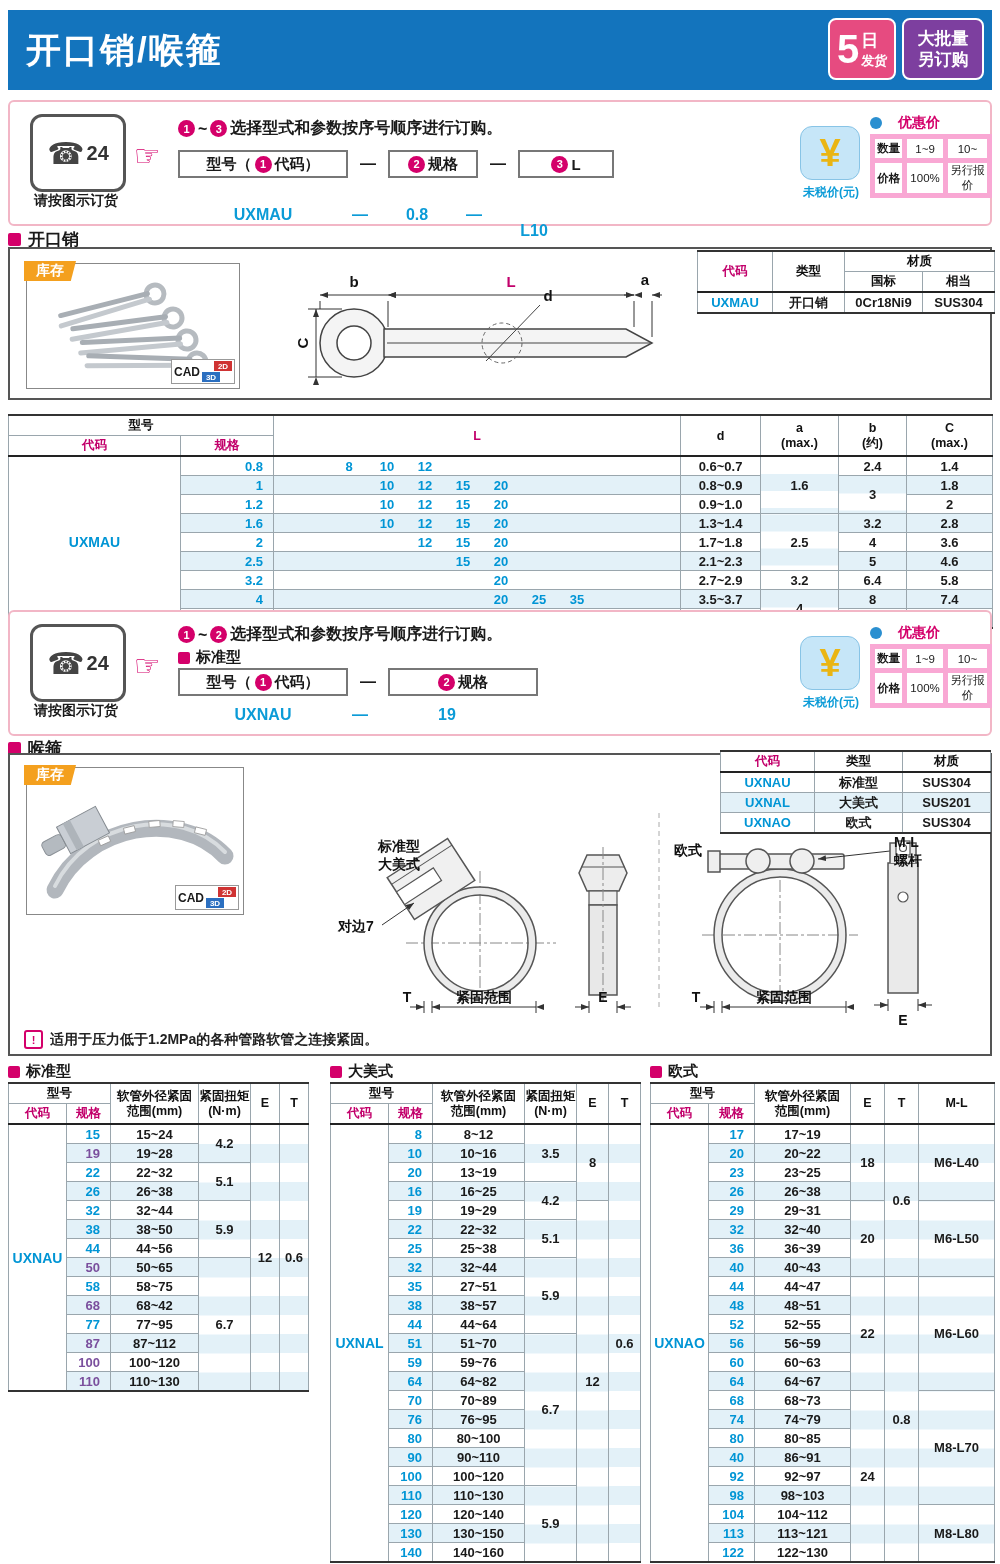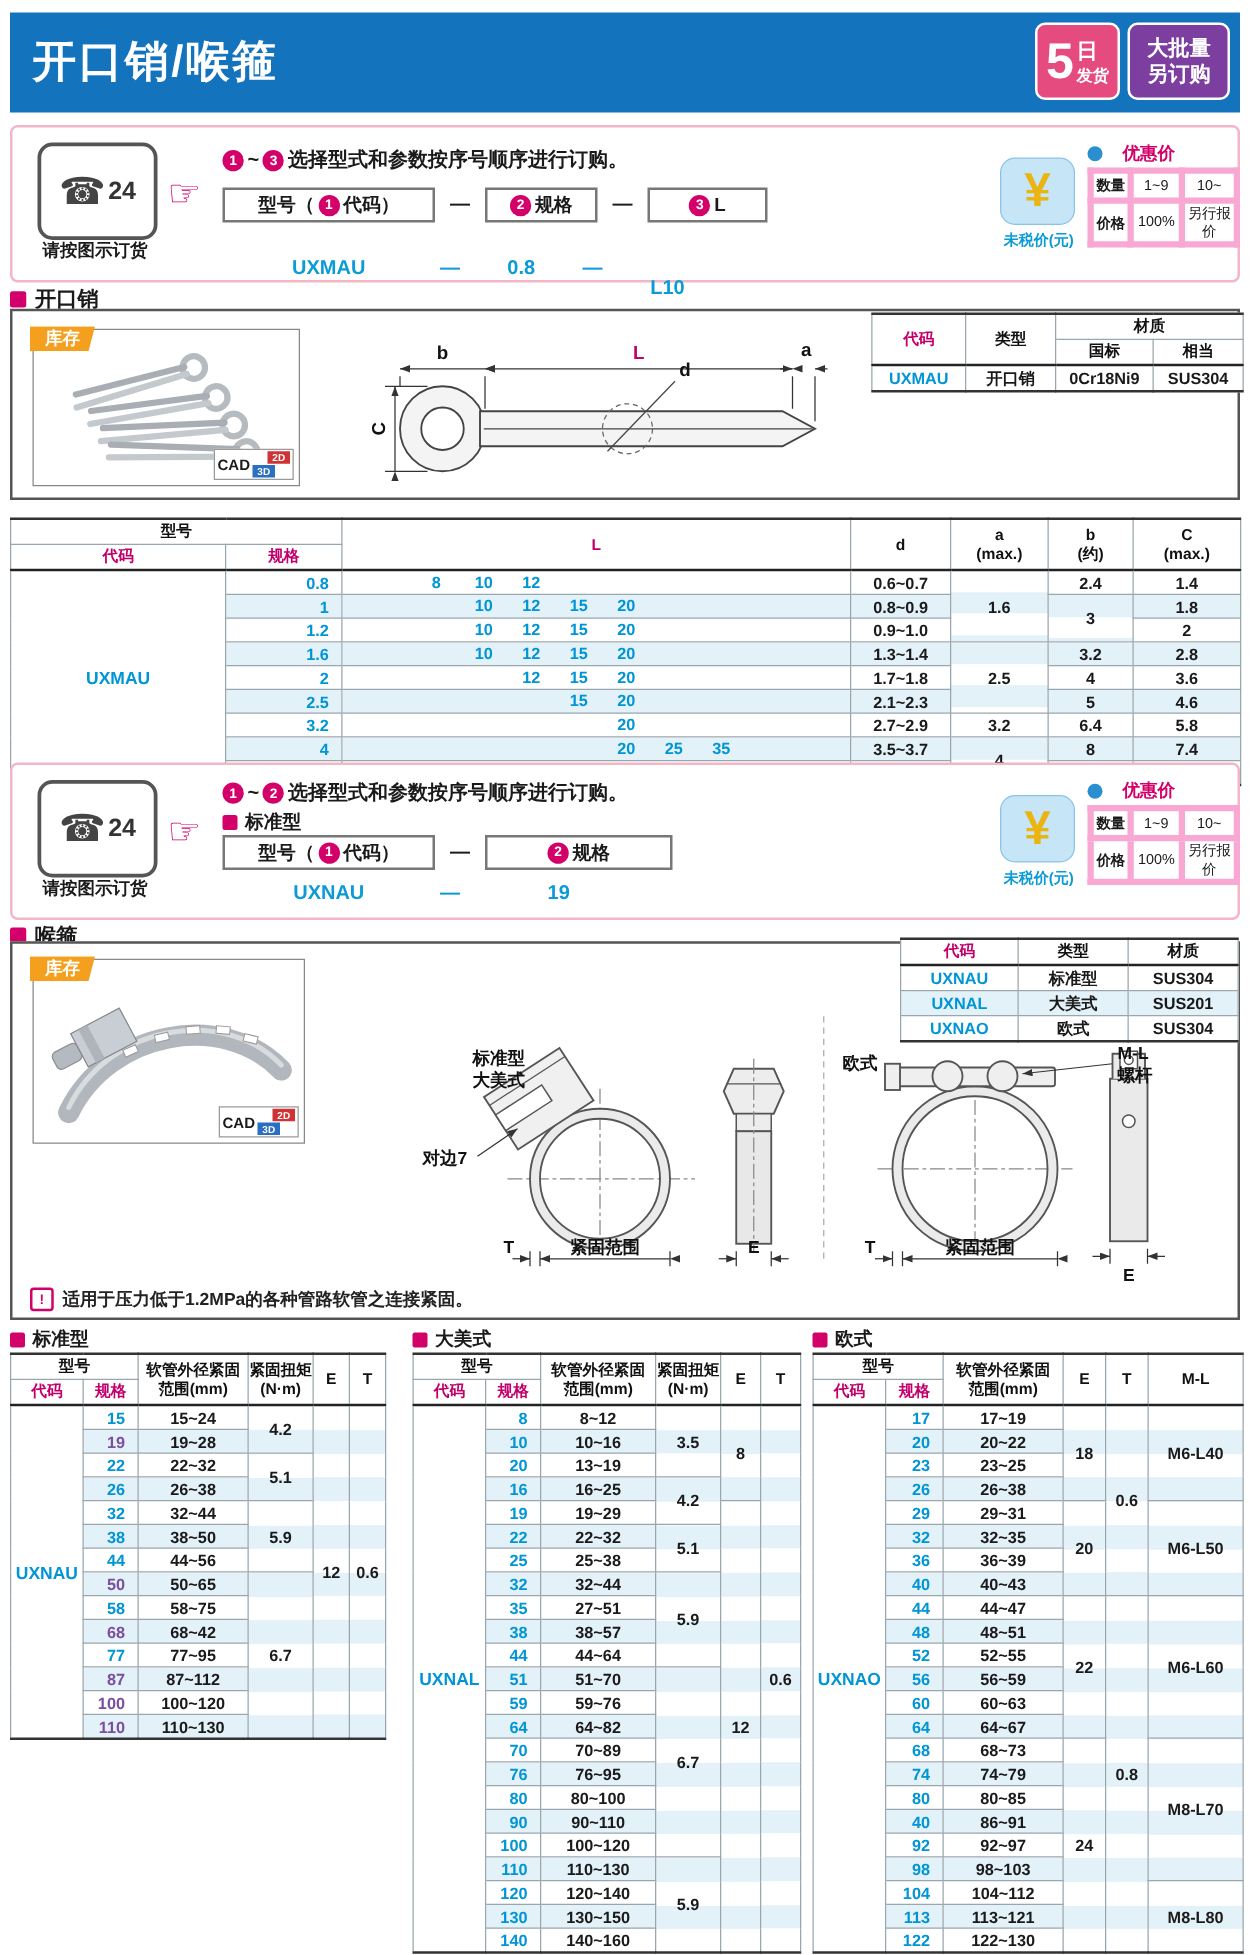--- a/index.html
+++ b/index.html
@@ -886,21 +886,21 @@
             <td class="rangeCell">26~38</td>
           </tr>
           <tr>
             <td class="specCell">29</td>
             <td class="rangeCell">29~31</td>
             <td class="grpCell" rowspan="4" style="background: repeating-linear-gradient(rgb(255, 255, 255) 0px, rgb(255, 255, 255) 19px, rgb(227, 241, 248) 19px, rgb(227, 241, 248) 38px);">20</td>
             <td class="grpCell" rowspan="4" style="background: repeating-linear-gradient(rgb(255, 255, 255) 0px, rgb(255, 255, 255) 19px, rgb(227, 241, 248) 19px, rgb(227, 241, 248) 38px);">M6-L50</td>
           </tr>
           <tr class="lt">
             <td class="specCell">32</td>
-            <td class="rangeCell">32~35</td>
+            <td class="rangeCell">32~40</td>
           </tr>
           <tr>
             <td class="specCell">36</td>
             <td class="rangeCell">36~39</td>
           </tr>
           <tr class="lt">
             <td class="specCell">40</td>
             <td class="rangeCell">40~43</td>
           </tr>
           <tr>

